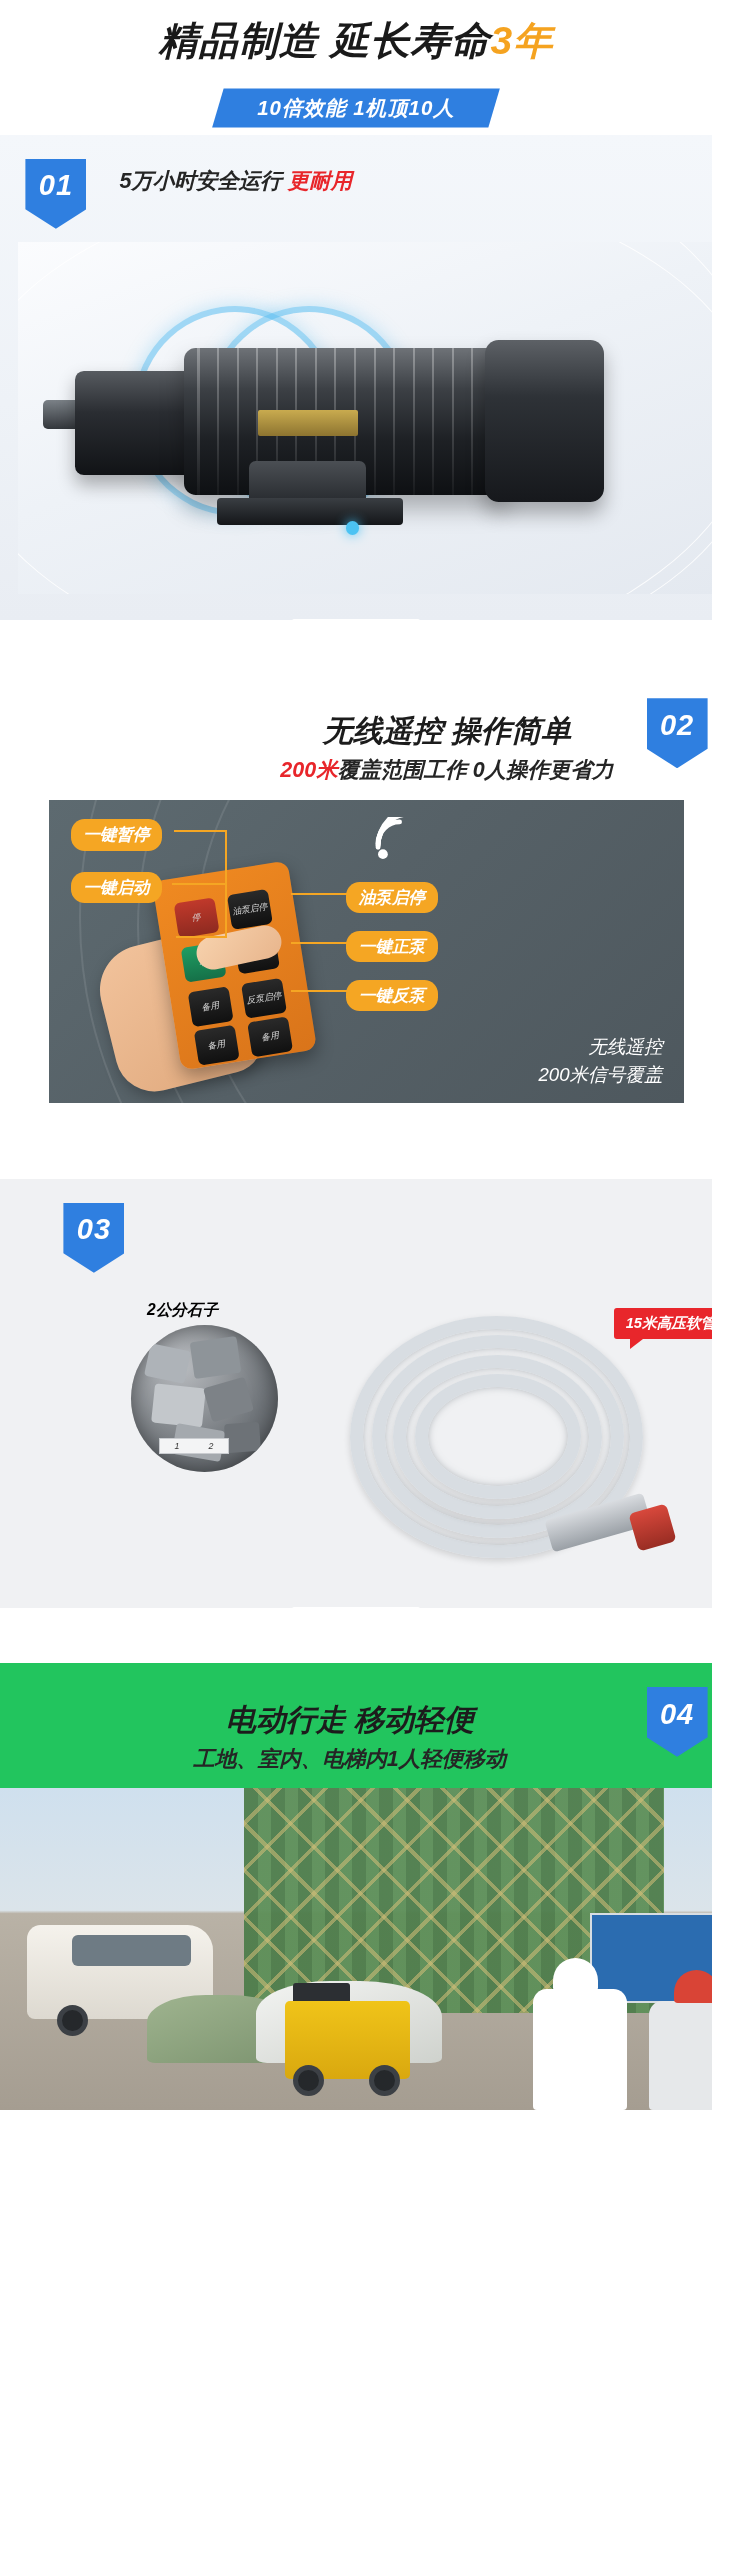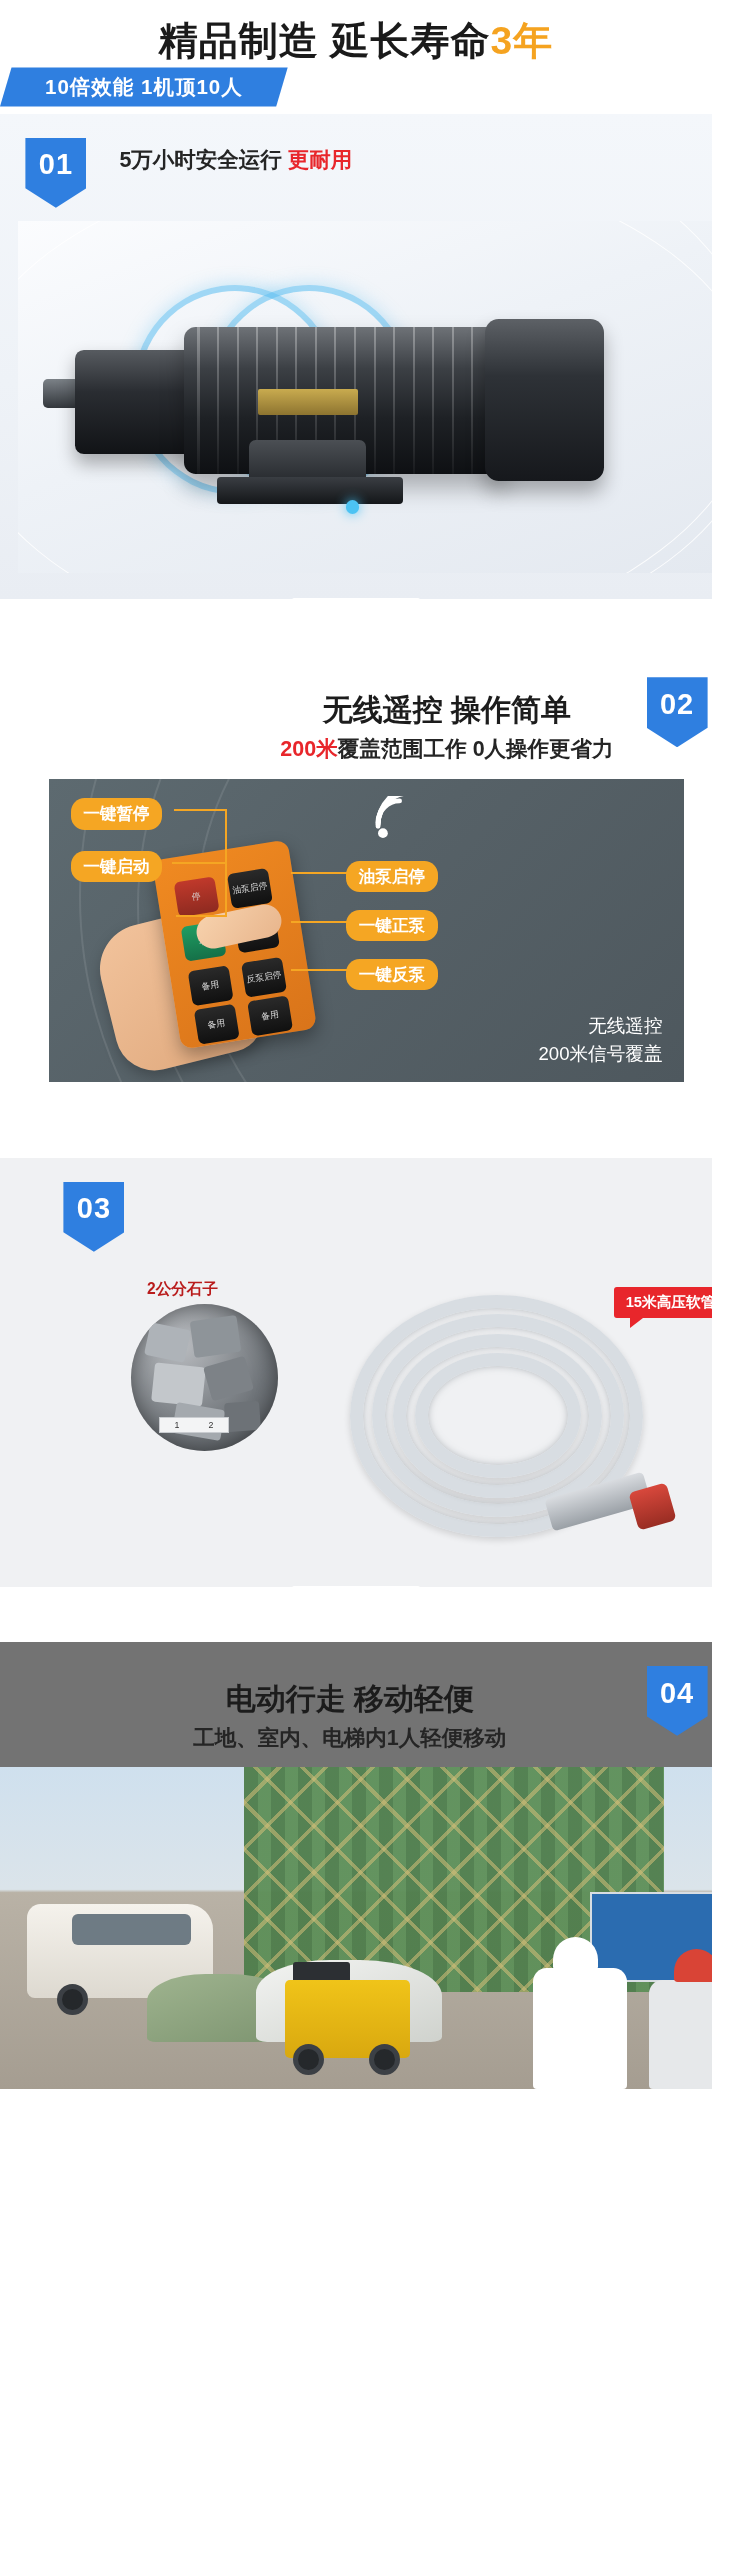--- a/index.html
+++ b/index.html
@@ -2,30 +2,30 @@
 <html><head>
 <meta charset="utf-8">
 <style>
   * { margin:0; padding:0; box-sizing:border-box; }
   body {
     width:733px;
     background:#ffffff;
     font-family:"Liberation Sans","DejaVu Sans",sans-serif;
     -webkit-font-smoothing:antialiased;
   }
-  .page { width:712px; position:relative; overflow:hidden; }
+  .page { width:712px; position:relative; overflow:hidden;font-style:italic; }
 
   
   .header { padding:17.6px 0 7.8px; text-align:center; background:#fff; }
   .header-title {
     font-size:39px; font-weight:bold; color:#1a1a1a;
     letter-spacing:1px; line-height:1.2; white-space:nowrap;
   }
   .header-title .accent { color:#f5a320; }
-  .header-ribbon-wrap { margin-top:3px; display:flex; justify-content:flex-start; }
+  .header-ribbon-wrap { margin-top:24px; display:flex; justify-content:center; }
   .header-ribbon {
     background:#2f7fe0; color:#fff; font-size:20.5px; font-weight:bold;
     padding:6.8px 45px; line-height:1.25;
     -webkit-clip-path:polygon(4% 0,100% 0,96% 100%,0 100%);
     clip-path:polygon(4% 0,100% 0,96% 100%,0 100%);
     letter-spacing:1px; white-space:nowrap;
   }
 
   
   .section { position:relative; width:733px; }
@@ -167,21 +167,21 @@
   }
   .s2-caption {
     position:absolute; right:21.5px; bottom:13.7px; color:#fff;
     font-size:18.6px; line-height:1.5; text-align:right; font-weight:500;
   }
 
   
   .s3 { background:#f0f1f3; padding-bottom:29px;padding-left:38px; }
   .s3-stage { position:relative; height:293px; margin:0 29px; background:#f0f1f3; }
   .stone-label {
-    position:absolute; left:80px; top:13.7px; color:#b91c1c;
+    position:absolute; left:80px; top:13.7px; color:#000000;
     font-size:15.6px; font-weight:bold; white-space:nowrap;
   }
   .stone-circle {
     position:absolute; left:64px; top:39px; width:147px; height:147px;
     border-radius:50%; overflow:hidden;
     background:radial-gradient(circle at 34% 28%,#b9bcc0,#6f7479 62%,#4a4e52 100%);
     box-shadow:inset 0 0 21.5px rgba(0,0,0,.4);
   }
   .stone { position:absolute; background:#9aa0a5; border-radius:3.9px; }
   .ruler {
@@ -210,21 +210,21 @@
     background:linear-gradient(180deg,#d9dce0,#9aa0a6); border-radius:4.9px;
     transform:rotate(-16deg);
   }
   .coupler-red {
     position:absolute; right:61px; bottom:15.6px; width:39px; height:39px;
     background:linear-gradient(180deg,#d8483c,#992d23); border-radius:5.9px;
     transform:rotate(-16deg);
   }
 
   
-  .s4 { background:#737373; }
+  .s4 { background:#22c55e; }
   .s4-stage { position:relative; width:733px; height:322px; overflow:hidden;
     background:linear-gradient(180deg,#cfe0ee 0%,#dbe4ea 38%,#b9b2a6 39%,#a59d91 100%); }
   .scaffold {
     position:absolute; left:244px; top:0; width:420px; height:225px;
     background:repeating-linear-gradient(90deg,#4e7d4b 0 13.7px,#5d8f58 13.7px 27px);
     opacity:.95;
   }
   .scaffold-x {
     position:absolute; left:244px; top:0; width:420px; height:225px;
     background:repeating-linear-gradient(45deg,rgba(210,190,120,.55) 0 3.9px,transparent 3.9px 33px),

